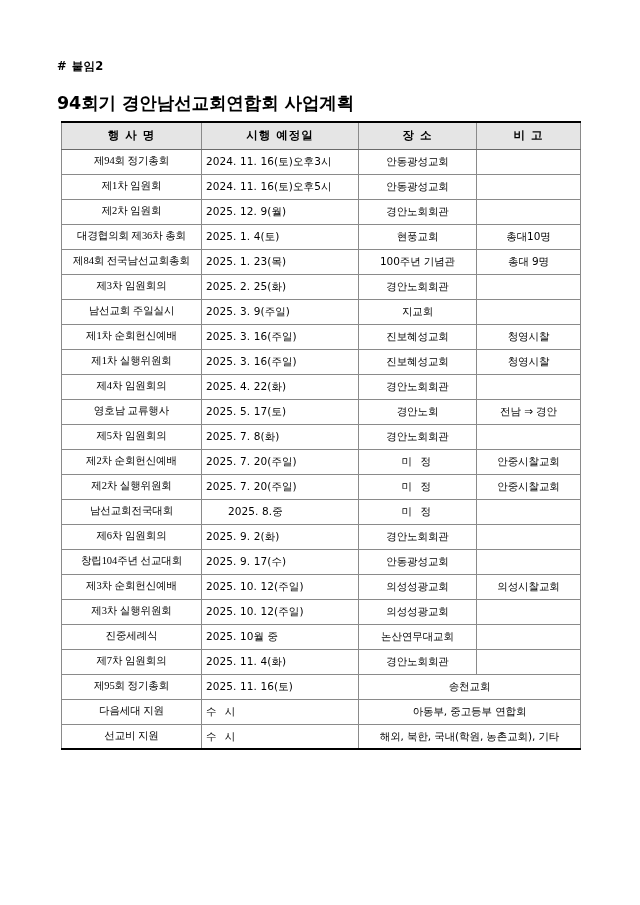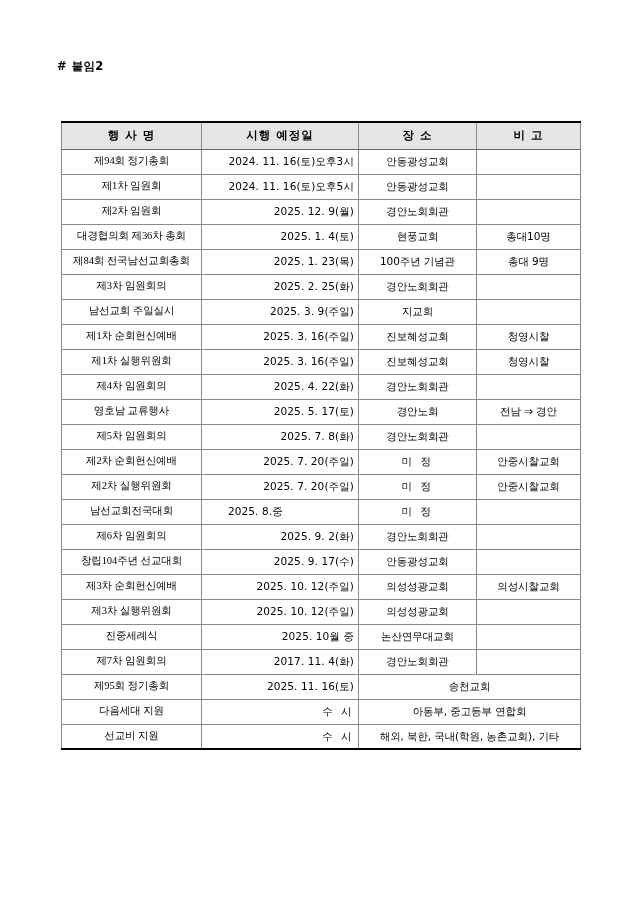--- a/index.html
+++ b/index.html
@@ -84,21 +84,21 @@
   }
   table.plan tbody tr:last-child td {
     border-bottom: 2px solid #000000;
   }
   table.plan td.col-event {
     text-align: center;
     letter-spacing: -0.1px;
     font-family: Liberation Serif, serif;
   }
   table.plan td.col-date {
-    text-align: right;
+    text-align: left;
     letter-spacing: 0.1px;
   }
   table.plan td.col-place,
   table.plan td.col-remark {
     text-align: center;
     letter-spacing: -0.1px;
   }
   table.plan td.spaced {
     letter-spacing: 2.5px;
   }
@@ -108,20 +108,21 @@
 </style>
 </head>
 <body>
 
 <div class="page">
 
   <div class="attach-label">
     <span class="hash">#</span><span>붙임2</span>
   </div>
 
+  <h1 class="doc-title">94회기 경안남선교회연합회 사업계획</h1>
 
   <div class="table-wrap">
     <table class="plan">
       <colgroup>
         <col class="c-event">
         <col class="c-date">
         <col class="c-place">
         <col class="c-remark">
       </colgroup>
       <thead>
@@ -248,21 +249,21 @@
             <td class="col-remark empty"></td>
           </tr>
           <tr>
             <td class="col-event">진중세례식</td>
             <td class="col-date">2025. 10월 중</td>
             <td class="col-place">논산연무대교회</td>
             <td class="col-remark empty"></td>
           </tr>
           <tr>
             <td class="col-event">제7차 임원회의</td>
-            <td class="col-date">2017. 11.  4(화)</td>
+            <td class="col-date">2025. 11.  4(화)</td>
             <td class="col-place">경안노회회관</td>
             <td class="col-remark empty"></td>
           </tr>
           <tr>
             <td class="col-event">제95회 정기총회</td>
             <td class="col-date">2025. 11. 16(토)</td>
             <td class="col-place" colspan="2">송천교회</td>
           </tr>
           <tr>
             <td class="col-event">다음세대 지원</td>

